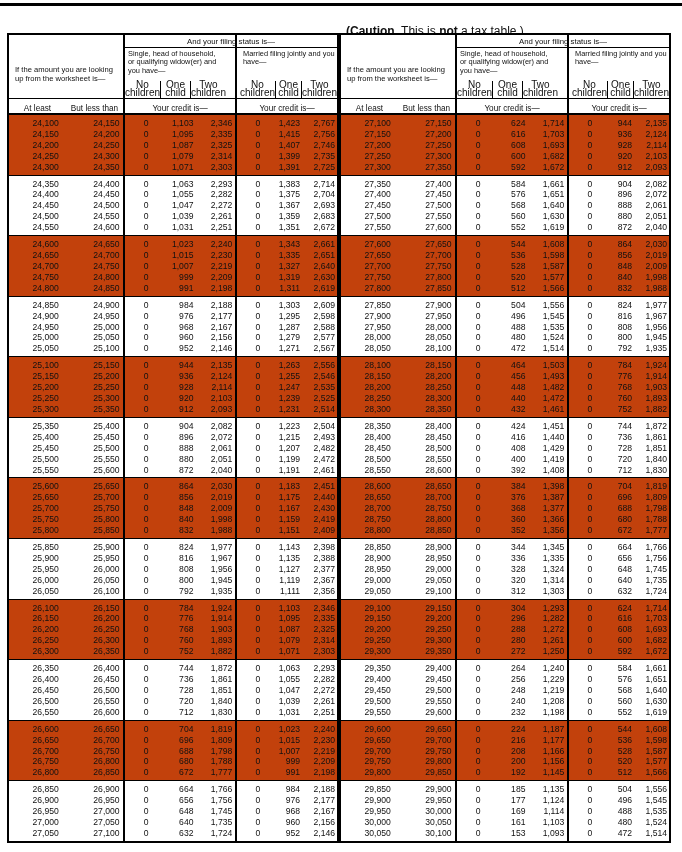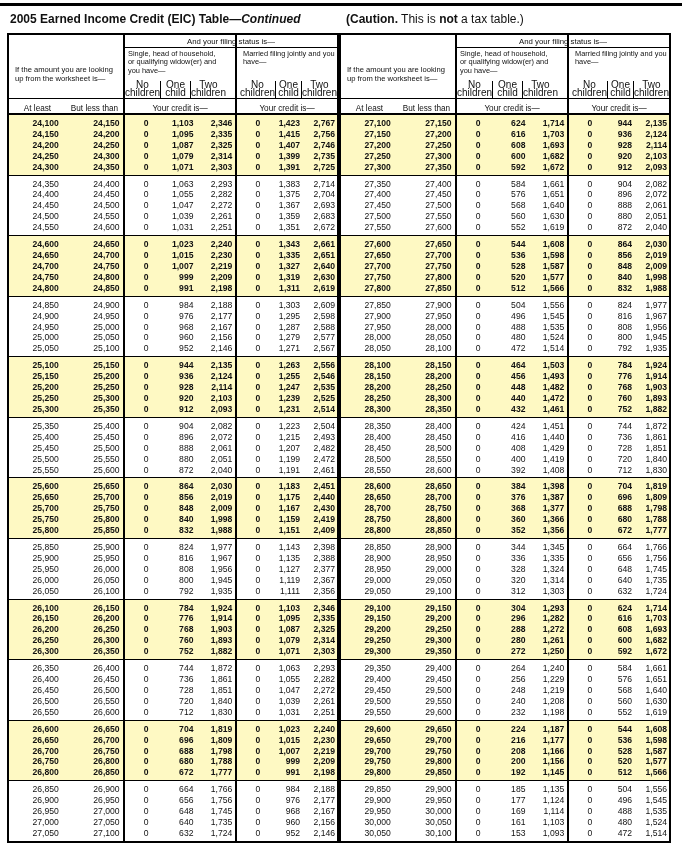--- a/index.html
+++ b/index.html
@@ -8,21 +8,21 @@
     font-family:"Liberation Sans", sans-serif;
     -webkit-font-smoothing:antialiased;
   }
   .page { position:relative; width:682px; height:852px; overflow:hidden; background:#fff; }
 
   .top-rule { position:absolute; top:3px; left:0; width:682px; height:3px; background:#000; }
 
   .title-row { position:absolute; top:11px; left:10px; width:666px; height:18px; font-size:12px; line-height:16px; white-space:nowrap; }
   .title-main { font-weight:bold; }
   .title-continued { font-style:italic; }
-  .caution { position:absolute; left:336px; top:0; }
+  .caution { position:absolute; left:336px; top:12px; }
   .caution-bold { font-weight:bold; }
 
   .eic-table {
     position:absolute; top:33px; left:7px; width:664px; height:810px;
     border:2px solid #000; display:flex; box-sizing:border-box; background:#fff;
   }
   .half { position:relative; width:328px; display:flex; flex-direction:column; }
   .half-divider { width:4px; background:#000; }
 
   
@@ -48,40 +48,39 @@
   .hc-al { width:57px; text-align:center; }
   .hc-bl { width:57px; text-align:center; }
   .hc-credit { text-align:center; }
   .hc-credit.single { width:110px; margin-left:2px; }
   .hc-credit.married { flex:1; margin-left:2px; }
 
   
   .tbody { flex:1; display:flex; flex-direction:column; }
   .group { flex:1; display:flex; flex-direction:column; justify-content:space-evenly; padding:2px 0; border-top:1px solid #000; }
   .group:first-child { border-top:none; }
-  .group.shaded { background:#fef9c3;font-weight:bold; }
+  .group.shaded { background:#c2410c; }
   .row { display:flex; font-size:8.6px; line-height:10px; }
   .c { box-sizing:border-box; text-align:right; white-space:nowrap; }
   .c0 { width:57px; padding-right:7px; }
   .c1 { width:57px; padding-right:3px; }
   .c2 { width:36px; margin-left:2px; padding-right:12px; }
   .c3 { width:37px; padding-right:4px; }
   .c4 { width:37px; padding-right:2px; }
   .c5 { width:33px; margin-left:2px; padding-right:9px; }
   .c6 { width:34px; padding-right:3px; }
   .c7 { width:34px; padding-right:2px; }
 </style>
 </head>
 <body>
 
 <div class="page">
   <div class="top-rule"></div>
 
   <div class="title-row">
-    <span><span class="title-main">2005 Earned Income Credit (EIC) Table</span><span class="title-main title-continued">—Continued</span></span>
     <span class="caution"><span class="caution-bold">(Caution.</span><span> This is </span><span class="caution-bold">not</span><span> a tax table.)</span></span>
   </div>
 
   <div class="eic-table">
 
     <div class="half">
       <div class="vline v1"></div>
       <div class="vline v2"></div>
       <div class="hdr-top">
         <div class="amount-head">If the amount you are looking up from the worksheet is—</div>

